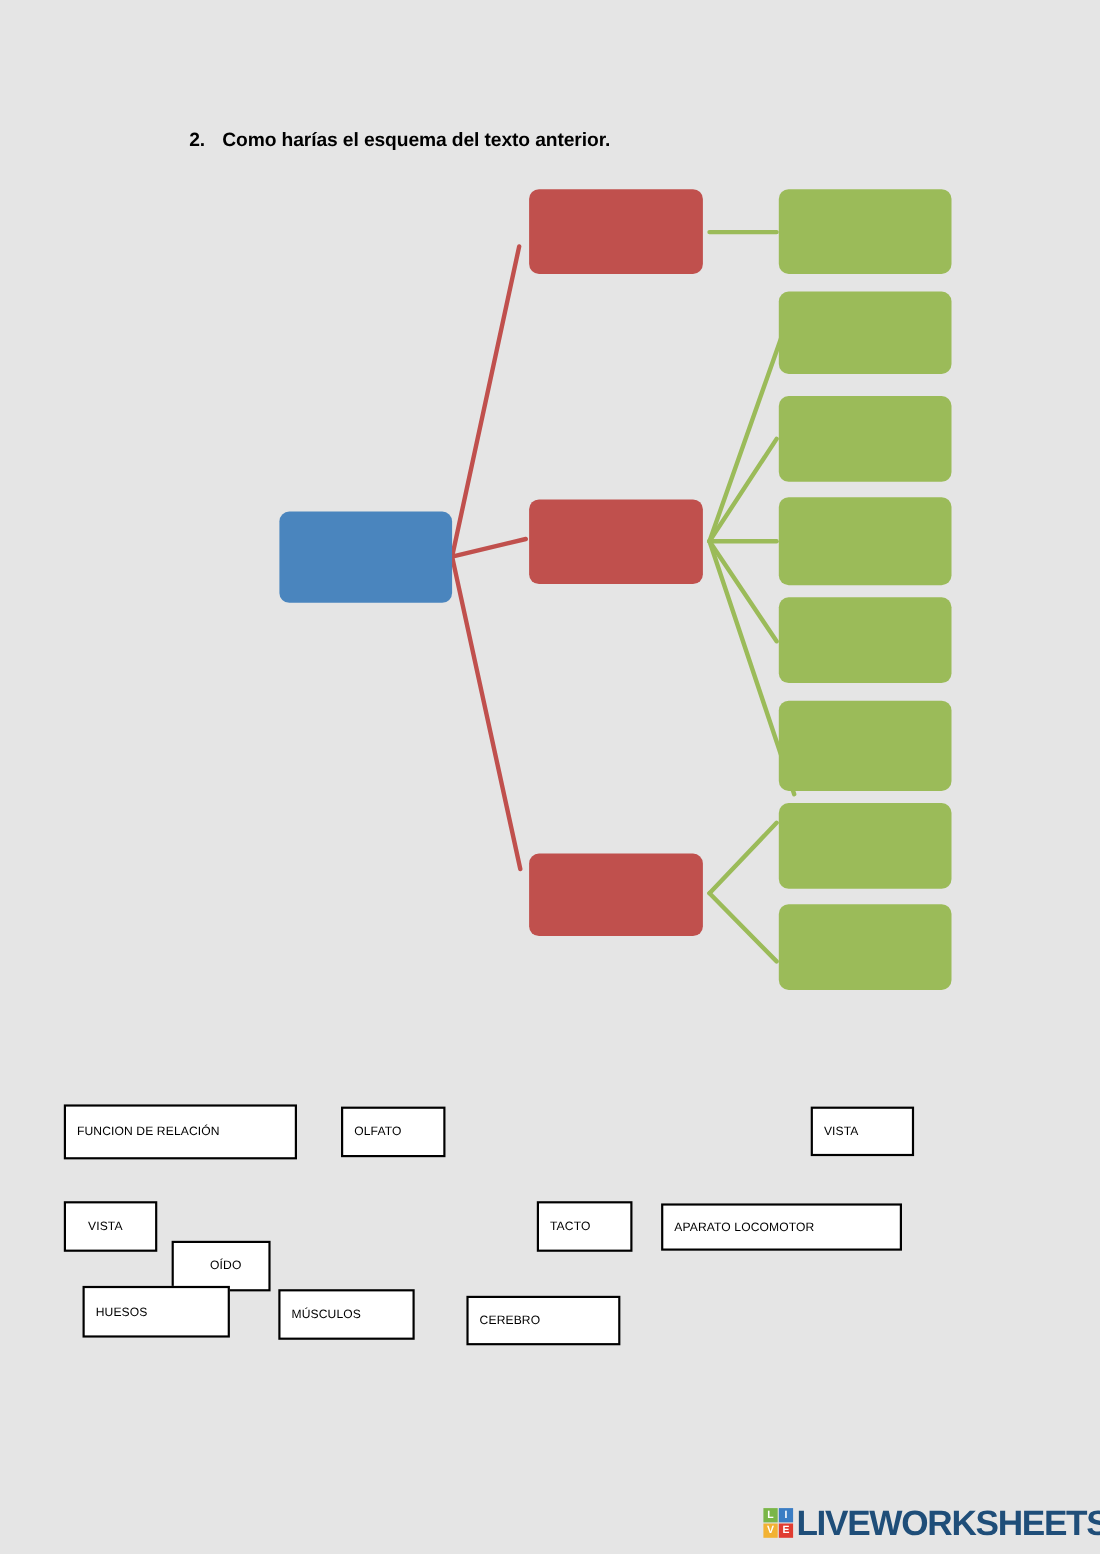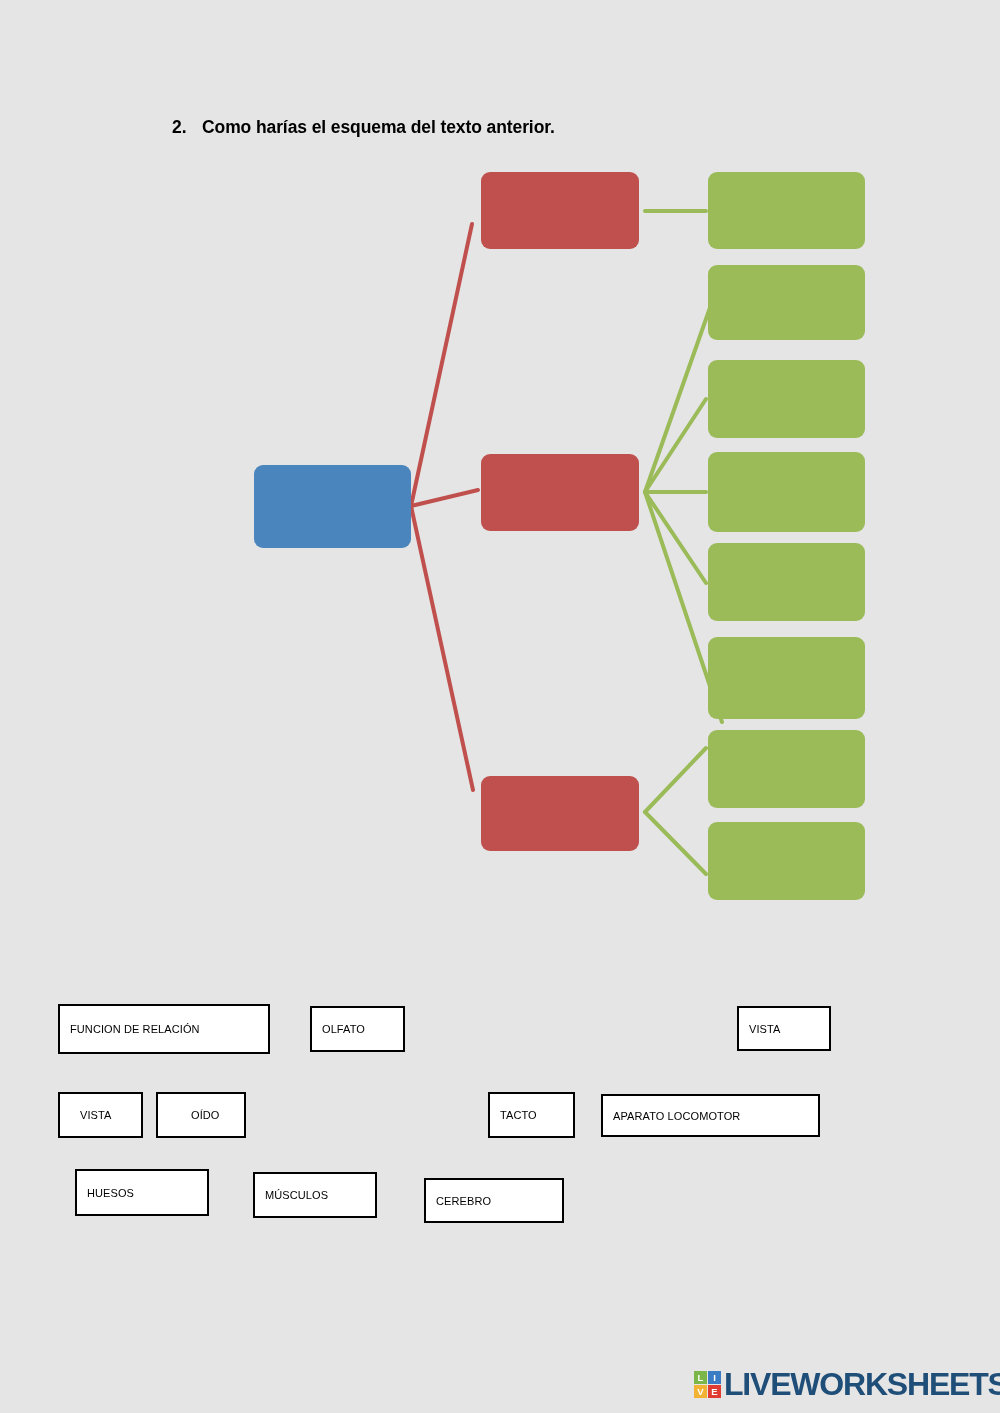--- a/index.html
+++ b/index.html
@@ -175,21 +175,21 @@
     <div class="node node-leaf" style="left:708px; top:822px; width:157px; height:78px;"></div>
   </div>
 
   <div id="word-bank">
 
     <div class="word-box" style="left:58px; top:1004px; width:212px; height:50px;">FUNCION DE RELACIÓN</div>
     <div class="word-box" style="left:310px; top:1006px; width:95px; height:46px;">OLFATO</div>
     <div class="word-box" style="left:737px; top:1006px; width:94px; height:45px;">VISTA</div>
 
     <div class="word-box" style="left:58px; top:1092px; width:85px; height:46px;padding-left:20px;">VISTA</div>
-    <div class="word-box" style="left:156px; top:1092px; width:90px; height:46px;padding-left:33px;">OÍDO</div>
+    <div class="word-box" style="left:156px; top:1128px; width:90px; height:46px;padding-left:33px;">OÍDO</div>
     <div class="word-box" style="left:456px; top:1092px; width:87px; height:46px;margin-left:32px;">TACTO</div>
     <div class="word-box" style="left:75px; top:1169px; width:134px; height:47px;">HUESOS</div>
 
     <div class="word-box" style="left:601px; top:1094px; width:219px; height:43px;">APARATO LOCOMOTOR</div>
     <div class="word-box" style="left:424px; top:1178px; width:140px; height:45px;">CEREBRO</div>
     <div class="word-box" style="left:253px; top:1172px; width:124px; height:46px;">MÚSCULOS</div>
   </div>
 
   <div id="footer-logo">
     <div id="logo-tiles">

